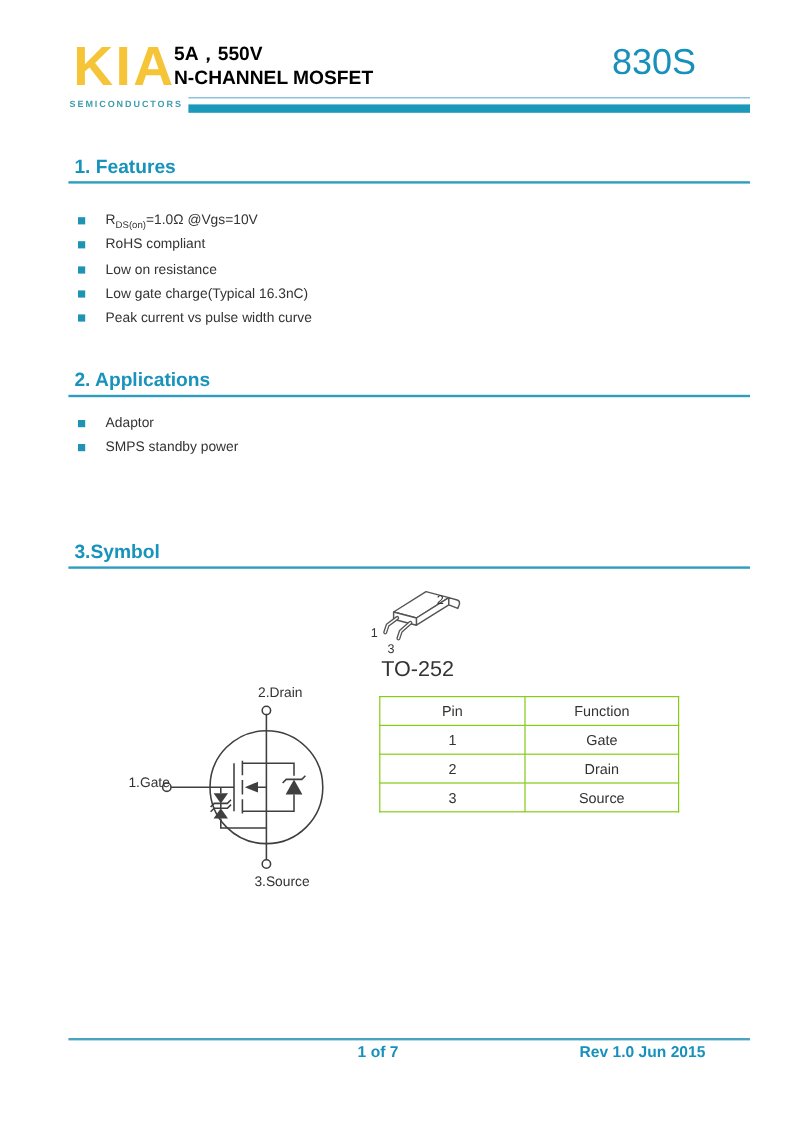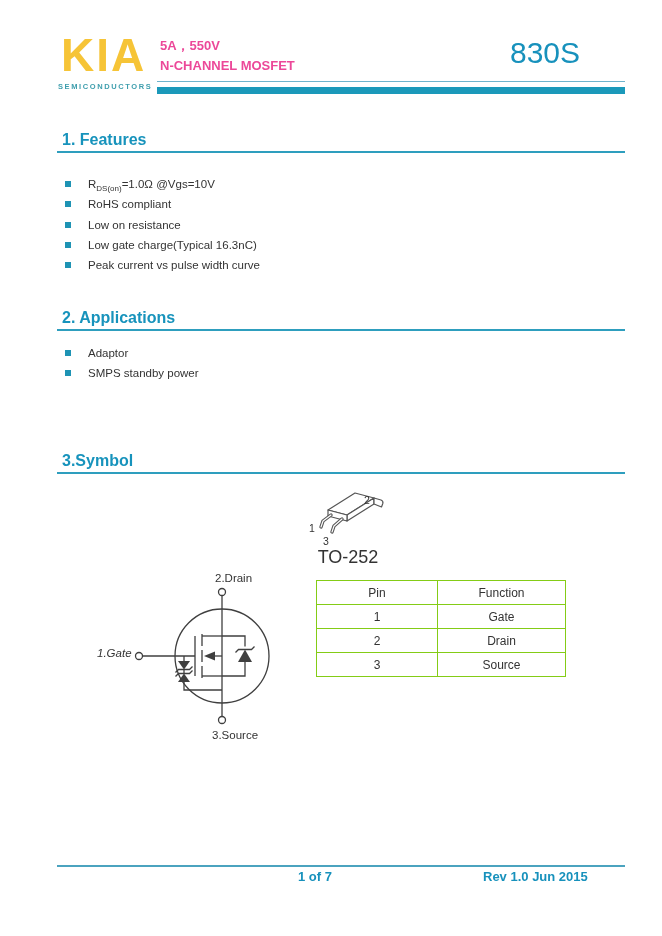--- a/index.html
+++ b/index.html
@@ -5,21 +5,21 @@
   html,body { margin:0; padding:0; background:#ffffff; }
   .page {
     position:relative; width:662px; height:936px; background:#ffffff;
     font-family:"Liberation Sans", sans-serif; color:#333; overflow:hidden;
   }
   .abs { position:absolute; }
 
   
   .logo-text { left:61px; top:32px; font-size:46px; font-weight:bold; color:#F6C437; letter-spacing:2px; line-height:1; }
   .logo-sub  { left:58px; top:82px; font-size:7.5px; font-weight:bold; letter-spacing:1.6px; color:#3E9EAD; }
-  .subtitle  { left:160px; top:36px; font-size:13px; font-weight:bold; color:#ec4899; line-height:20px; }
+  .subtitle  { left:145px; top:36px; font-size:16px; font-weight:bold; color:#000000; line-height:20px; }
   .part-number { left:510px; top:38px; width:124px; text-align:left; font-size:30px; color:#1791BC; line-height:1; }
   .header-thinline { left:157px; top:81px; width:468px; height:1px; background:#6FB3CC; }
   .header-bar { left:157px; top:87px; width:468px; height:7px; background:#1B99BA; }
 
   
   .section-title { font-size:16px; font-weight:bold; color:#1793BC; line-height:1.2; }
   .section-underline { height:2px; background:#2E9EBE; left:57px; width:568px; }
 
   
   .bullet-list { left:65px; width:520px; }
@@ -155,21 +155,21 @@
         <polygon points="93,77 105,77 99,85.5" fill="#3f3f3f" stroke="none"></polygon>
         <polyline points="90.5,88.5 93.5,85.5 104.5,85.5 107.5,82.5"></polyline>
         <path d="M99 85.5 V89.5"></path>
         <polyline points="90.5,92.5 93.5,89.5 104.5,89.5 107.5,86.5"></polyline>
         <polygon points="93,98 105,98 99,89.5" fill="#3f3f3f" stroke="none"></polygon>
         <path d="M99 98 V106 H137"></path>
       </g>
     </g>
   </svg>
   <div class="abs term-label" style="left:215px; top:573px;">2.Drain</div>
-  <div class="abs term-label" style="left:97px; top:648px;font-style:italic;">1.Gate</div>
+  <div class="abs term-label" style="left:107px; top:648px;">1.Gate</div>
   <div class="abs term-label" style="left:212px; top:730px;">3.Source</div>
 
   <table class="pin-table">
     <tbody>
         <tr>
       <th class="col-pin">Pin</th>
       <th class="col-fn">Function</th>
     </tr>
     <tr>
       <td>1</td>

